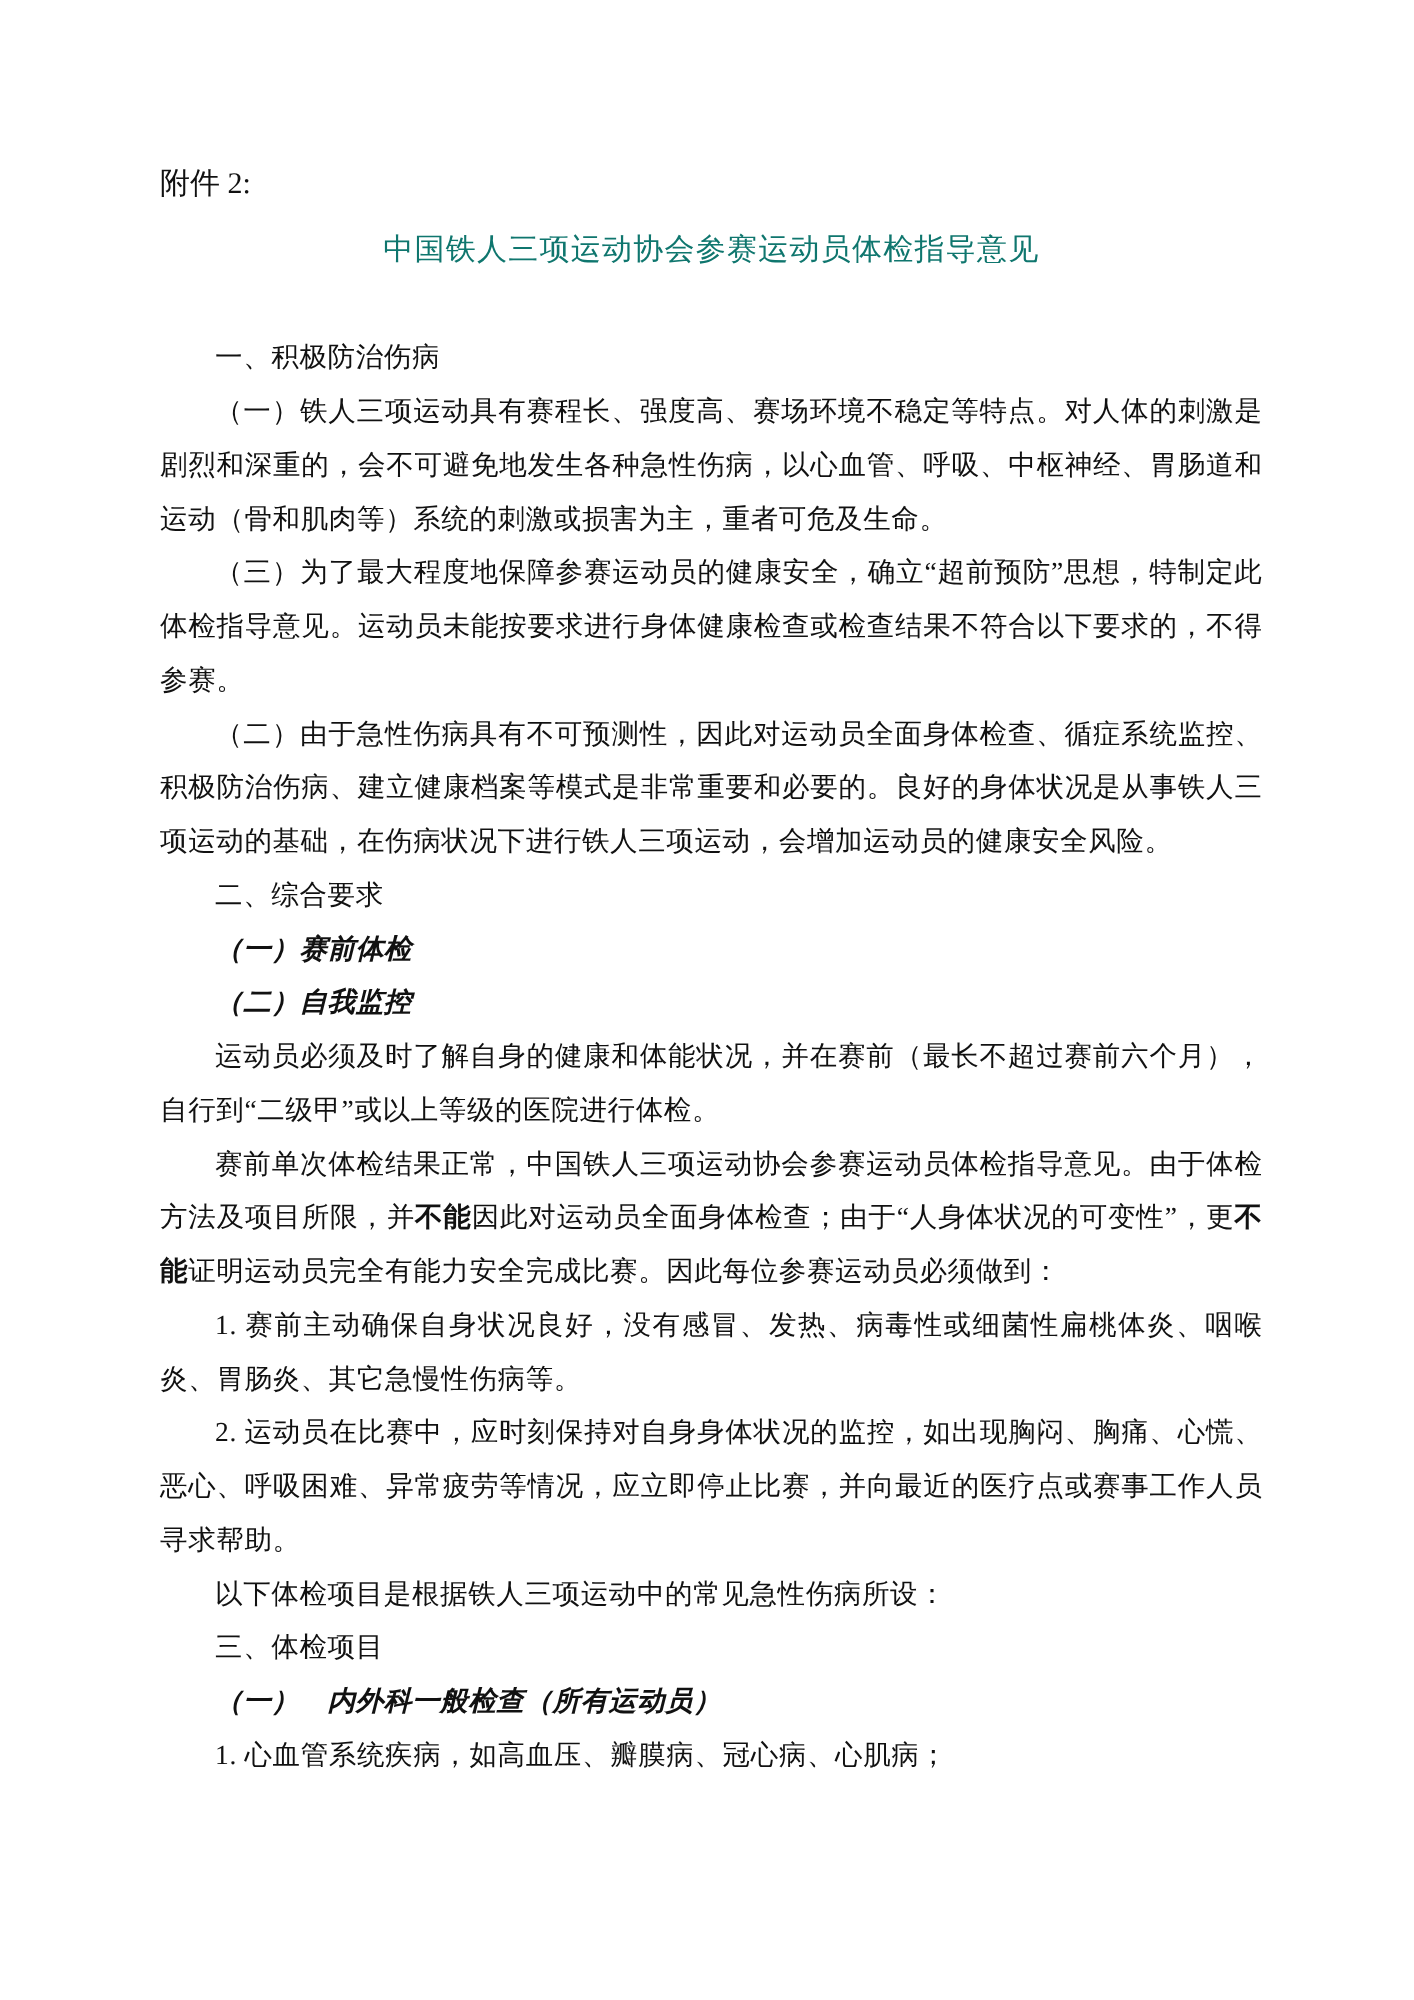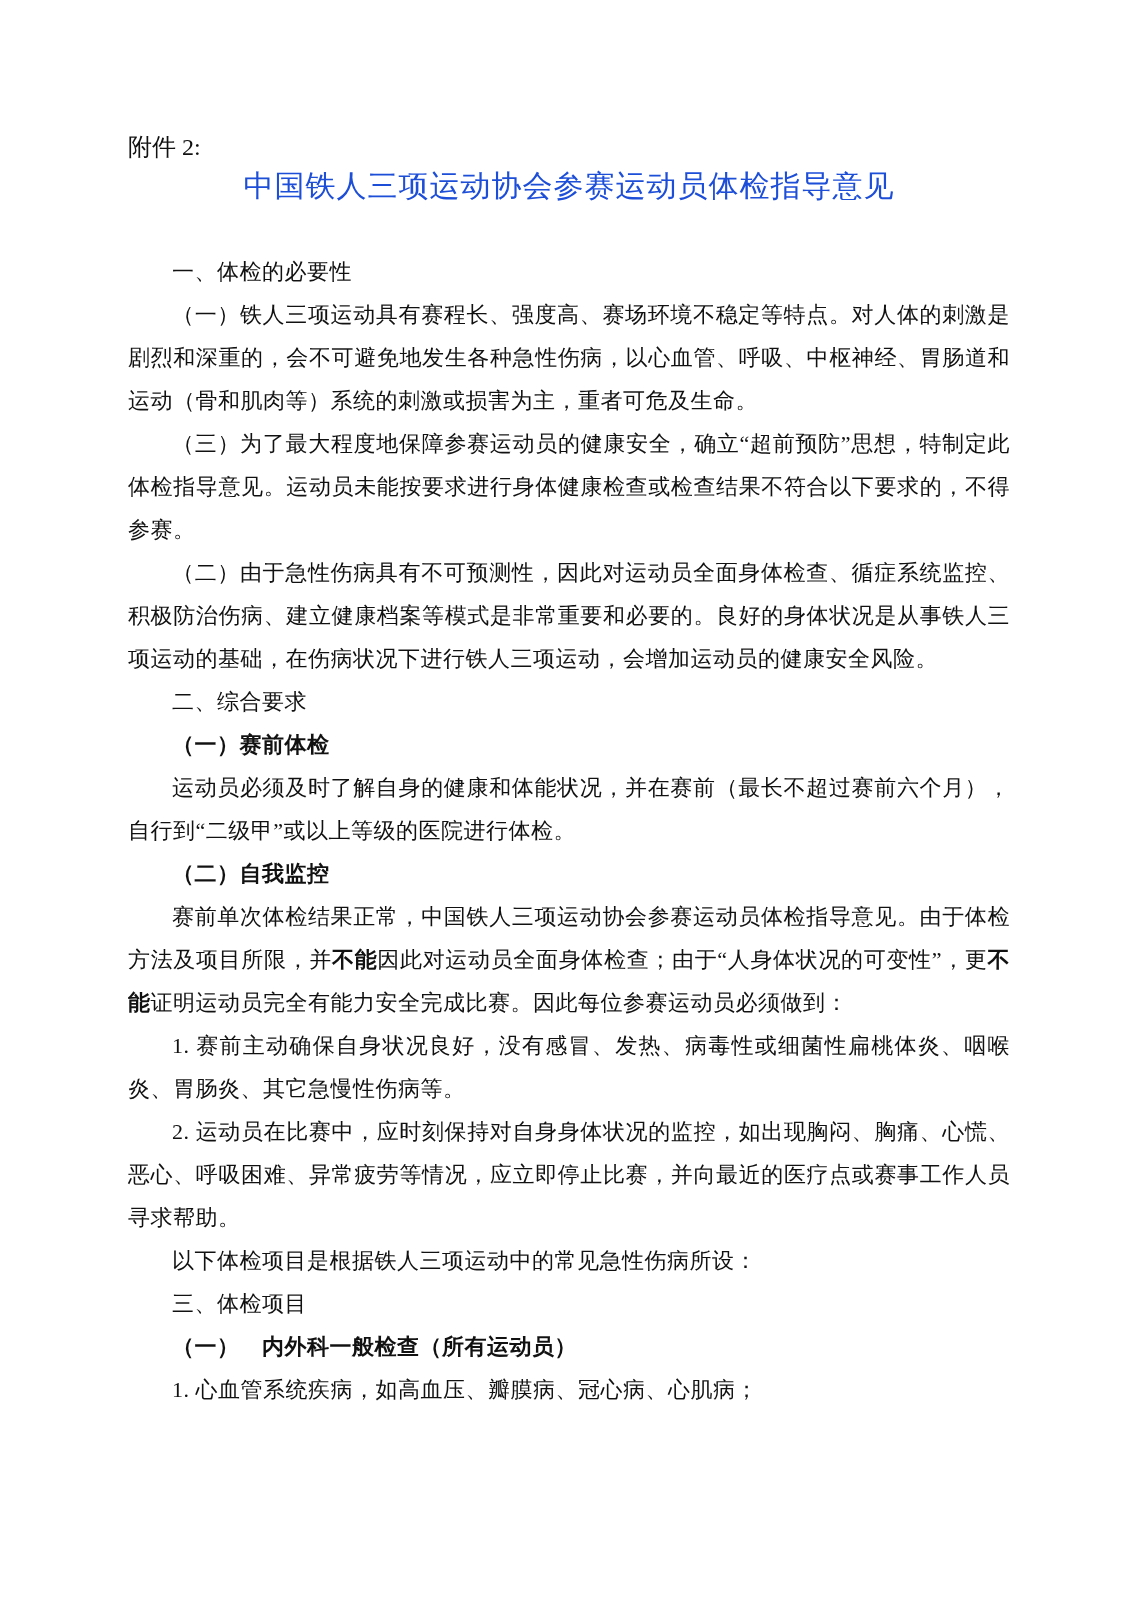--- a/index.html
+++ b/index.html
@@ -20,55 +20,55 @@
     overflow: hidden;
   }
   .attachment {
     margin: 0;
     font-size: 24px;
     line-height: 30px;
     font-weight: normal;
     color: #111111;
   }
   .title {
-    margin: 6px 0 46px 0;
-    font-size: 30px;
+    margin: 20px 0 46px 0;
+    font-size: 24px;
     line-height: 36px;
     font-weight: normal;
     text-align: center;
-    color: #1d4ed8;
+    color: #0f766e;
     letter-spacing: 1px;
   }
   .para {
     margin: 0;
     font-size: 22px;
     line-height: 43px;
     text-align: justify;
     text-indent: 2em;
     color: #111111;
     letter-spacing: 0.5px;
   }
-  .para.bold-heading { font-weight: bold; }
+  .para.bold-heading { font-weight: bold; font-style: italic; }
   .bold { font-weight: bold; }
 </style>
 </head>
 <body>
 
 <div class="page">
   <p class="attachment">附件 2:</p>
   <h1 class="title">中国铁人三项运动协会参赛运动员体检指导意见</h1>
   <div id="doc-body">
-      <p class="para section"><span>一、体检的必要性</span></p>
+      <p class="para section"><span>一、积极防治伤病</span></p>
       <p class="para body"><span>（一）铁人三项运动具有赛程长、强度高、赛场环境不稳定等特点。对人体的刺激是剧烈和深重的，会不可避免地发生各种急性伤病，以心血管、呼吸、中枢神经、胃肠道和运动（骨和肌肉等）系统的刺激或损害为主，重者可危及生命。</span></p>
       <p class="para body"><span>（三）为了最大程度地保障参赛运动员的健康安全，确立“超前预防”思想，特制定此体检指导意见。运动员未能按要求进行身体健康检查或检查结果不符合以下要求的，不得参赛。</span></p>
       <p class="para body"><span>（二）由于急性伤病具有不可预测性，因此对运动员全面身体检查、循症系统监控、积极防治伤病、建立健康档案等模式是非常重要和必要的。良好的身体状况是从事铁人三项运动的基础，在伤病状况下进行铁人三项运动，会增加运动员的健康安全风险。</span></p>
       <p class="para section"><span>二、综合要求</span></p>
       <p class="para bold-heading"><span>（一）赛前体检</span></p>
+      <p class="para bold-heading"><span>（二）自我监控</span></p>
       <p class="para body"><span>运动员必须及时了解自身的健康和体能状况，并在赛前（最长不超过赛前六个月），自行到“二级甲”或以上等级的医院进行体检。</span></p>
-      <p class="para bold-heading"><span>（二）自我监控</span></p>
       <p class="para body"><span>赛前单次体检结果正常，中国铁人三项运动协会参赛运动员体检指导意见。由于体检方法及项目所限，并</span><span class="bold">不能</span><span>因此对运动员全面身体检查；由于“人身体状况的可变性”，更</span><span class="bold">不能</span><span>证明运动员完全有能力安全完成比赛。因此每位参赛运动员必须做到：</span></p>
       <p class="para body"><span>1. 赛前主动确保自身状况良好，没有感冒、发热、病毒性或细菌性扁桃体炎、咽喉炎、胃肠炎、其它急慢性伤病等。</span></p>
       <p class="para body"><span>2. 运动员在比赛中，应时刻保持对自身身体状况的监控，如出现胸闷、胸痛、心慌、恶心、呼吸困难、异常疲劳等情况，应立即停止比赛，并向最近的医疗点或赛事工作人员寻求帮助。</span></p>
       <p class="para body"><span>以下体检项目是根据铁人三项运动中的常见急性伤病所设：</span></p>
       <p class="para section"><span>三、体检项目</span></p>
       <p class="para bold-heading"><span>（一）　内外科一般检查（所有运动员）</span></p>
       <p class="para body"><span>1. 心血管系统疾病，如高血压、瓣膜病、冠心病、心肌病；</span></p>
     </div>
 </div>
 

